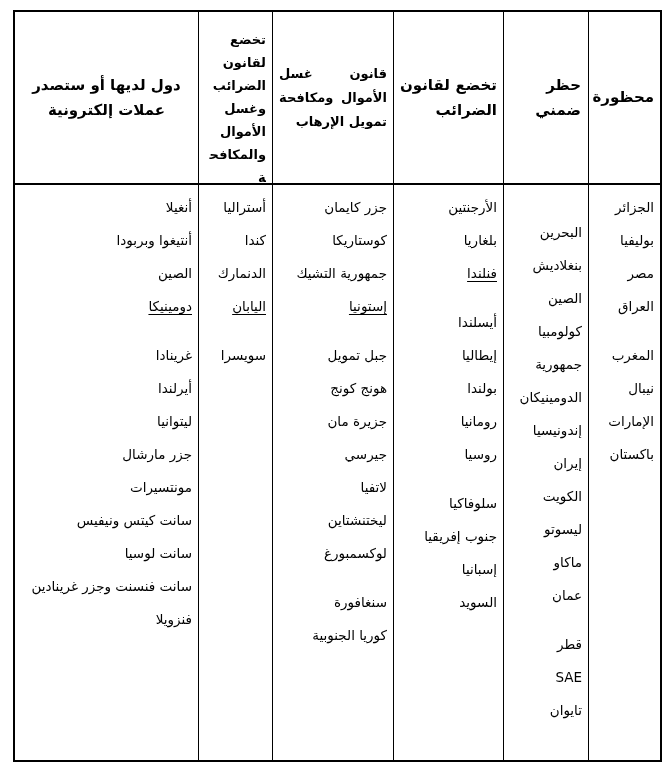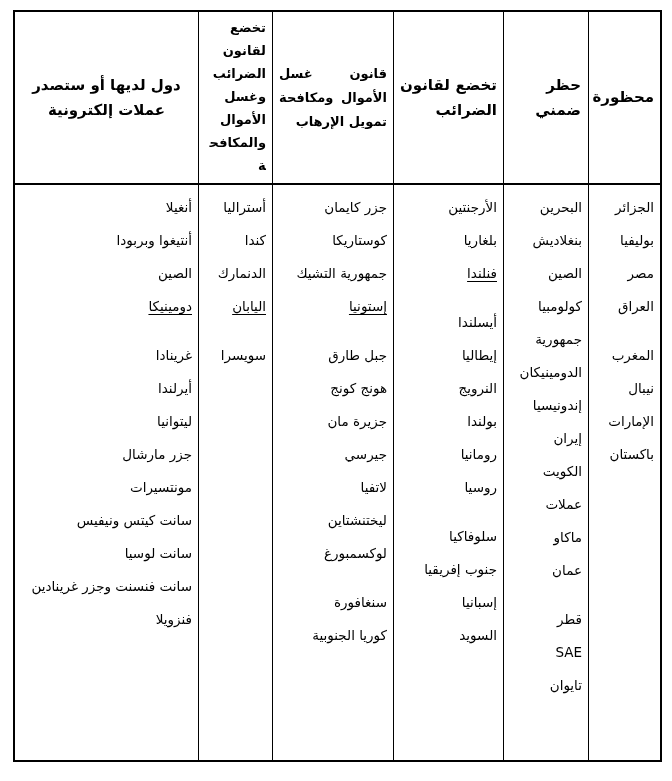--- a/index.html
+++ b/index.html
@@ -31,21 +31,21 @@
   }
   .col {
     box-sizing: border-box;
     border-left: 1px solid #000;
     display: flex;
     flex-direction: column;
     flex: 0 0 auto;
   }
   .col:last-child { border-left: none; flex: 1 1 auto; }
   .col-0 { width: 72px; }
-  .col-1 { width: 85px; }
+  .col-1 { width: 85px; gap: 25px; }
   .col-2 { width: 110px; }
   .col-3 { width: 121px; }
   .col-4 { width: 74px; }
 
   .hdr {
     box-sizing: border-box;
     height: 173px;
     border-bottom: 2px solid #000;
     font-weight: bold;
     display: flex;
@@ -56,21 +56,21 @@
     padding: 2px 6px;
   }
   .hdr-0 { text-align: center; }
   .hdr-1 { text-align: right; padding-left: 26px; padding-right: 7px; }
   .hdr-2 { text-align: justify; }
   .hdr-3 { text-align: justify; font-size: 13px; line-height: 24px; }
   .hdr-4 {
     justify-content: flex-start;
     font-size: 13px;
     line-height: 23px;
-    padding-top: 4px;
+    padding-top: 16px;
     text-align: right;
     overflow-wrap: anywhere;
   }
   .hdr-5 { text-align: center; padding: 12px 12px; }
 
   .body {
     box-sizing: border-box;
     padding-top: 6px;
     flex: 1 1 auto;
     overflow: hidden;
@@ -108,58 +108,57 @@
         <div class="hdr hdr-1">حظر ضمني</div>
         <div class="body">
           <div class="entry">البحرين</div>
           <div class="entry">بنغلاديش</div>
           <div class="entry">الصين</div>
           <div class="entry">كولومبيا</div>
           <div class="entry">جمهورية الدومينيكان</div>
           <div class="entry">إندونيسيا</div>
           <div class="entry">إيران</div>
           <div class="entry">الكويت</div>
-          <div class="entry">عملات</div>
+          <div class="entry">ليسوتو</div>
           <div class="entry">ماكاو</div>
           <div class="entry">عمان</div>
           <div class="gap"></div>
           <div class="entry">قطر</div>
           <div class="entry">SAE</div>
           <div class="entry">تايوان</div>
         </div>
       </div>
       <div class="col col-2">
         <div class="hdr hdr-2">تخضع لقانون الضرائب</div>
         <div class="body">
           <div class="entry">الأرجنتين</div>
           <div class="entry">بلغاريا</div>
           <div class="entry u">فنلندا</div>
           <div class="gap"></div>
           <div class="entry">أيسلندا</div>
           <div class="entry">إيطاليا</div>
-          <div class="entry">النرويج</div>
           <div class="entry">بولندا</div>
           <div class="entry">رومانيا</div>
           <div class="entry">روسيا</div>
           <div class="gap"></div>
           <div class="entry">سلوفاكيا</div>
           <div class="entry">جنوب إفريقيا</div>
           <div class="entry">إسبانيا</div>
           <div class="entry">السويد</div>
         </div>
       </div>
       <div class="col col-3">
         <div class="hdr hdr-3">قانون غسل الأموال ومكافحة تمويل الإرهاب</div>
         <div class="body">
           <div class="entry">جزر كايمان</div>
           <div class="entry">كوستاريكا</div>
           <div class="entry">جمهورية التشيك</div>
           <div class="entry u">إستونيا</div>
           <div class="gap"></div>
-          <div class="entry">جبل طارق</div>
+          <div class="entry">جبل تمويل</div>
           <div class="entry">هونج كونج</div>
           <div class="entry">جزيرة مان</div>
           <div class="entry">جيرسي</div>
           <div class="entry">لاتفيا</div>
           <div class="entry">ليختنشتاين</div>
           <div class="entry">لوكسمبورغ</div>
           <div class="gap"></div>
           <div class="entry">سنغافورة</div>
           <div class="entry">كوريا الجنوبية</div>
         </div>

